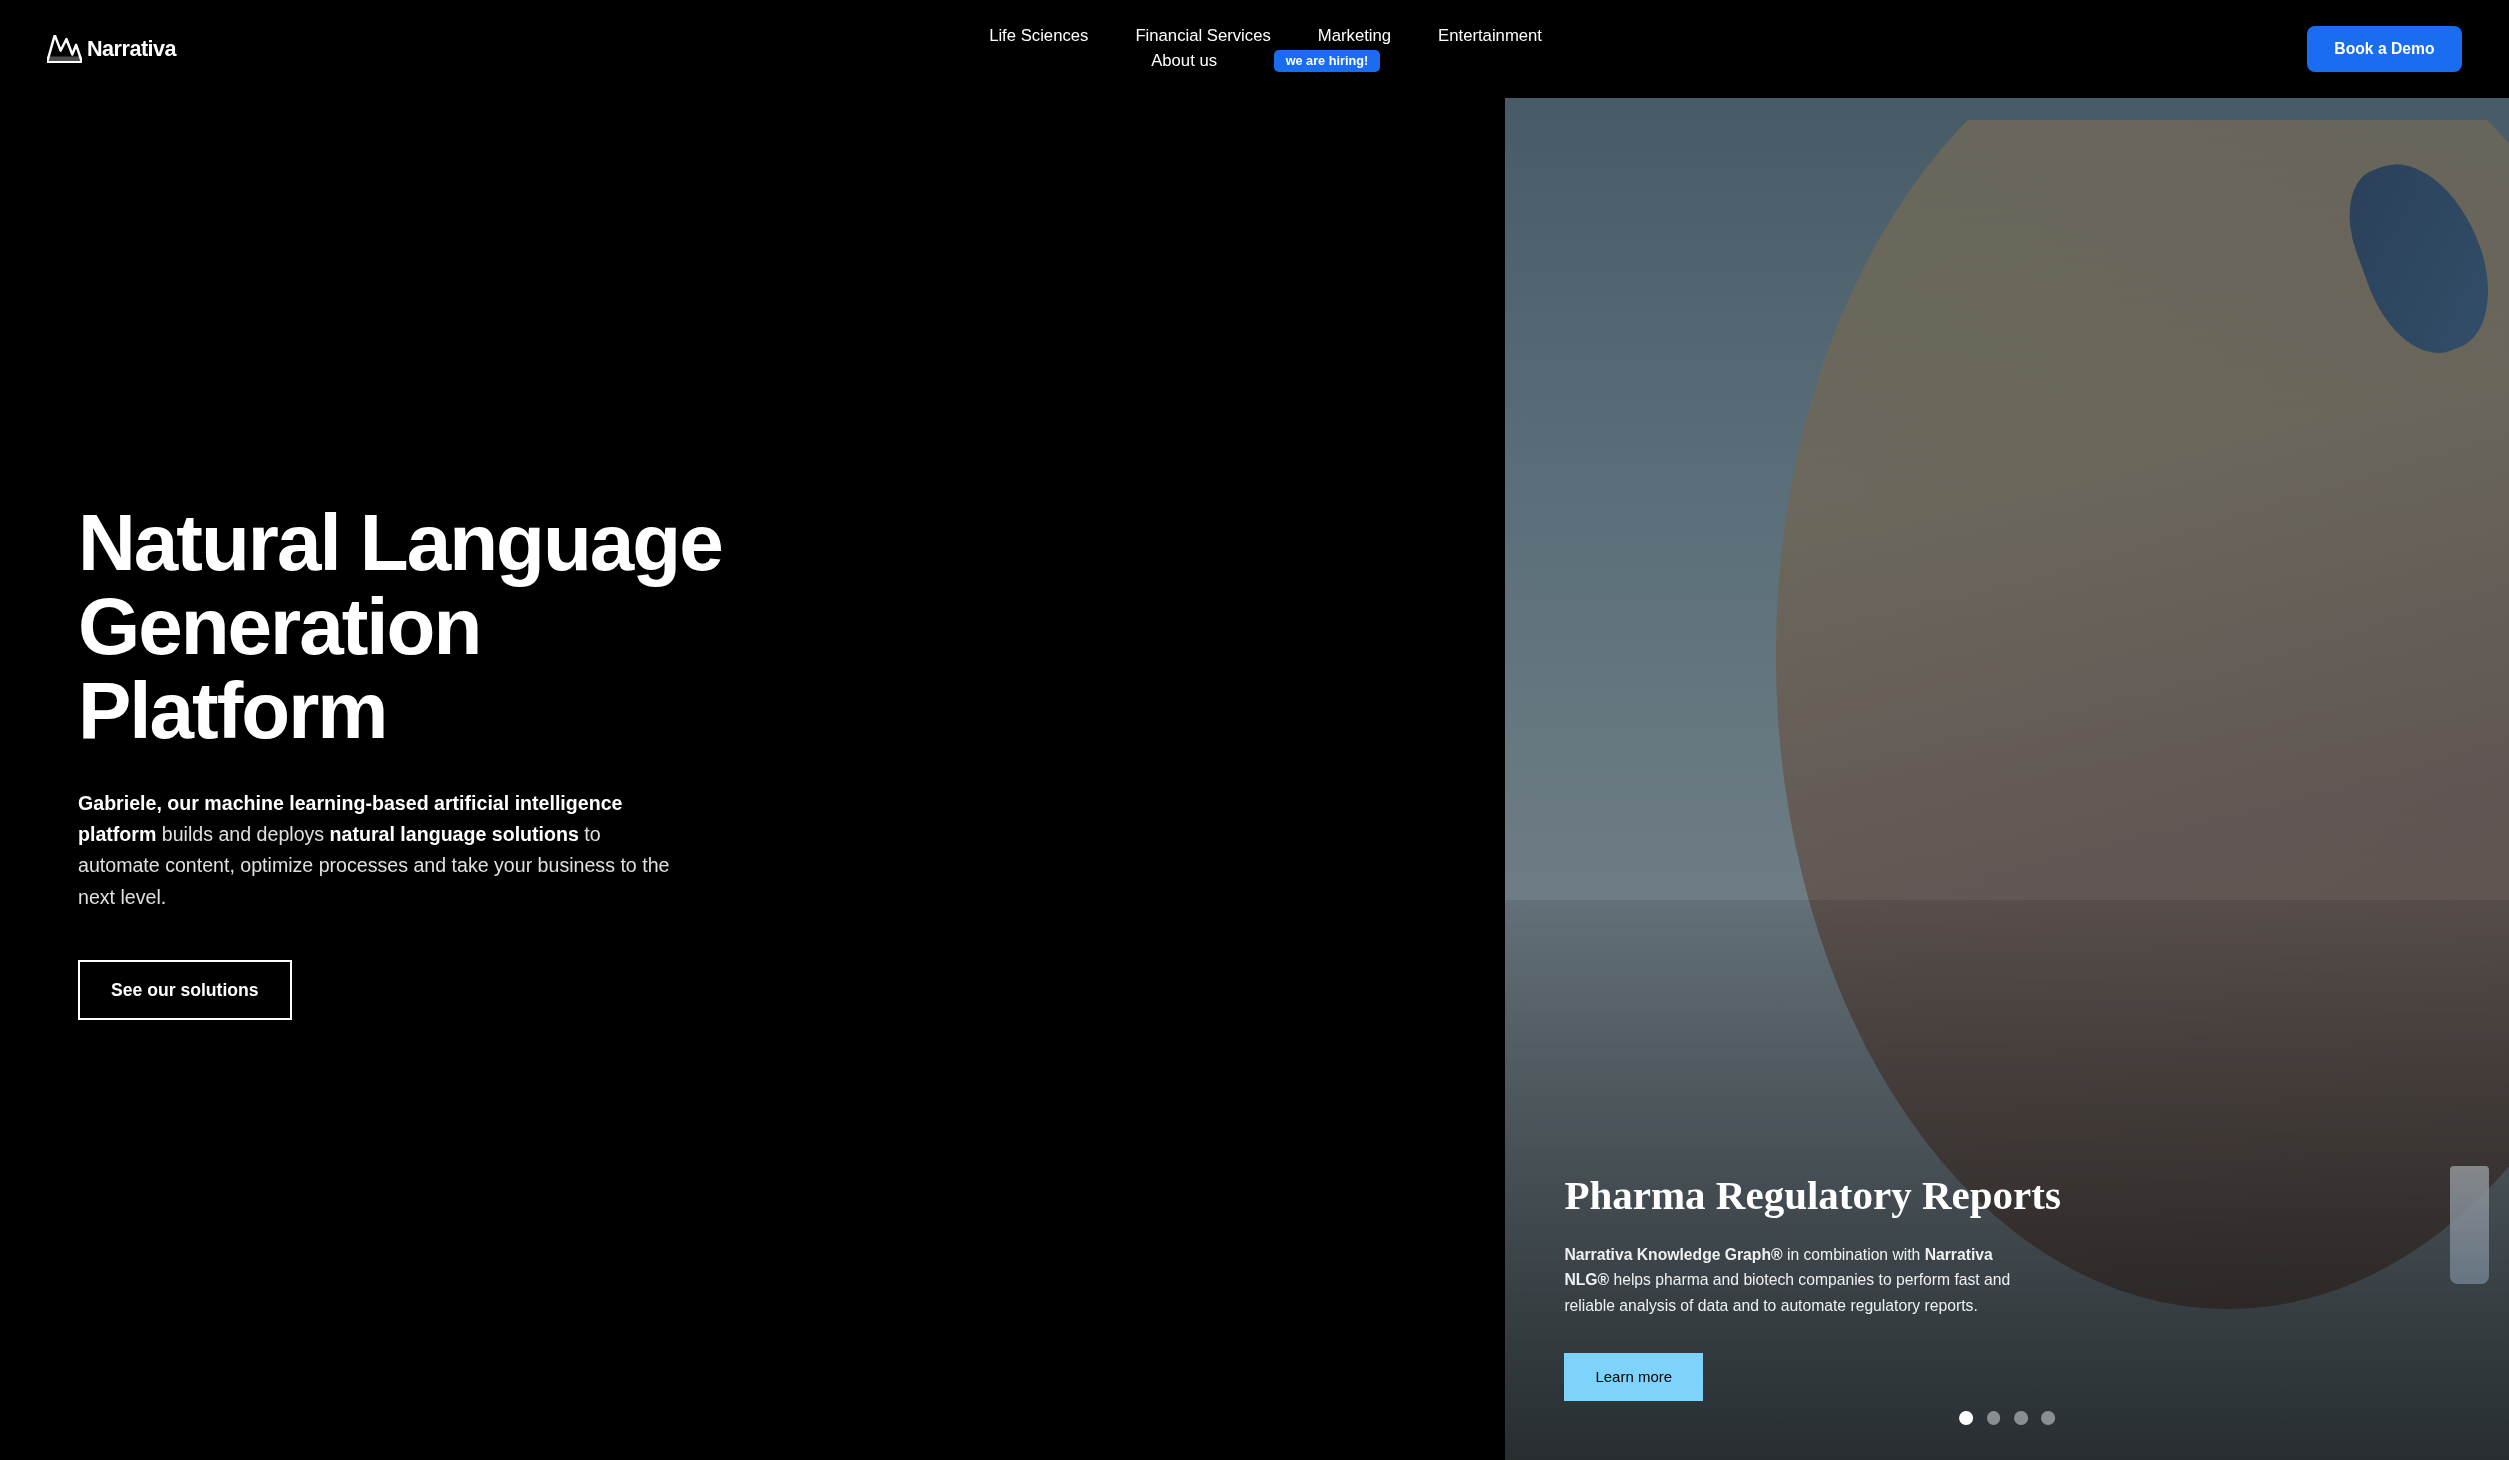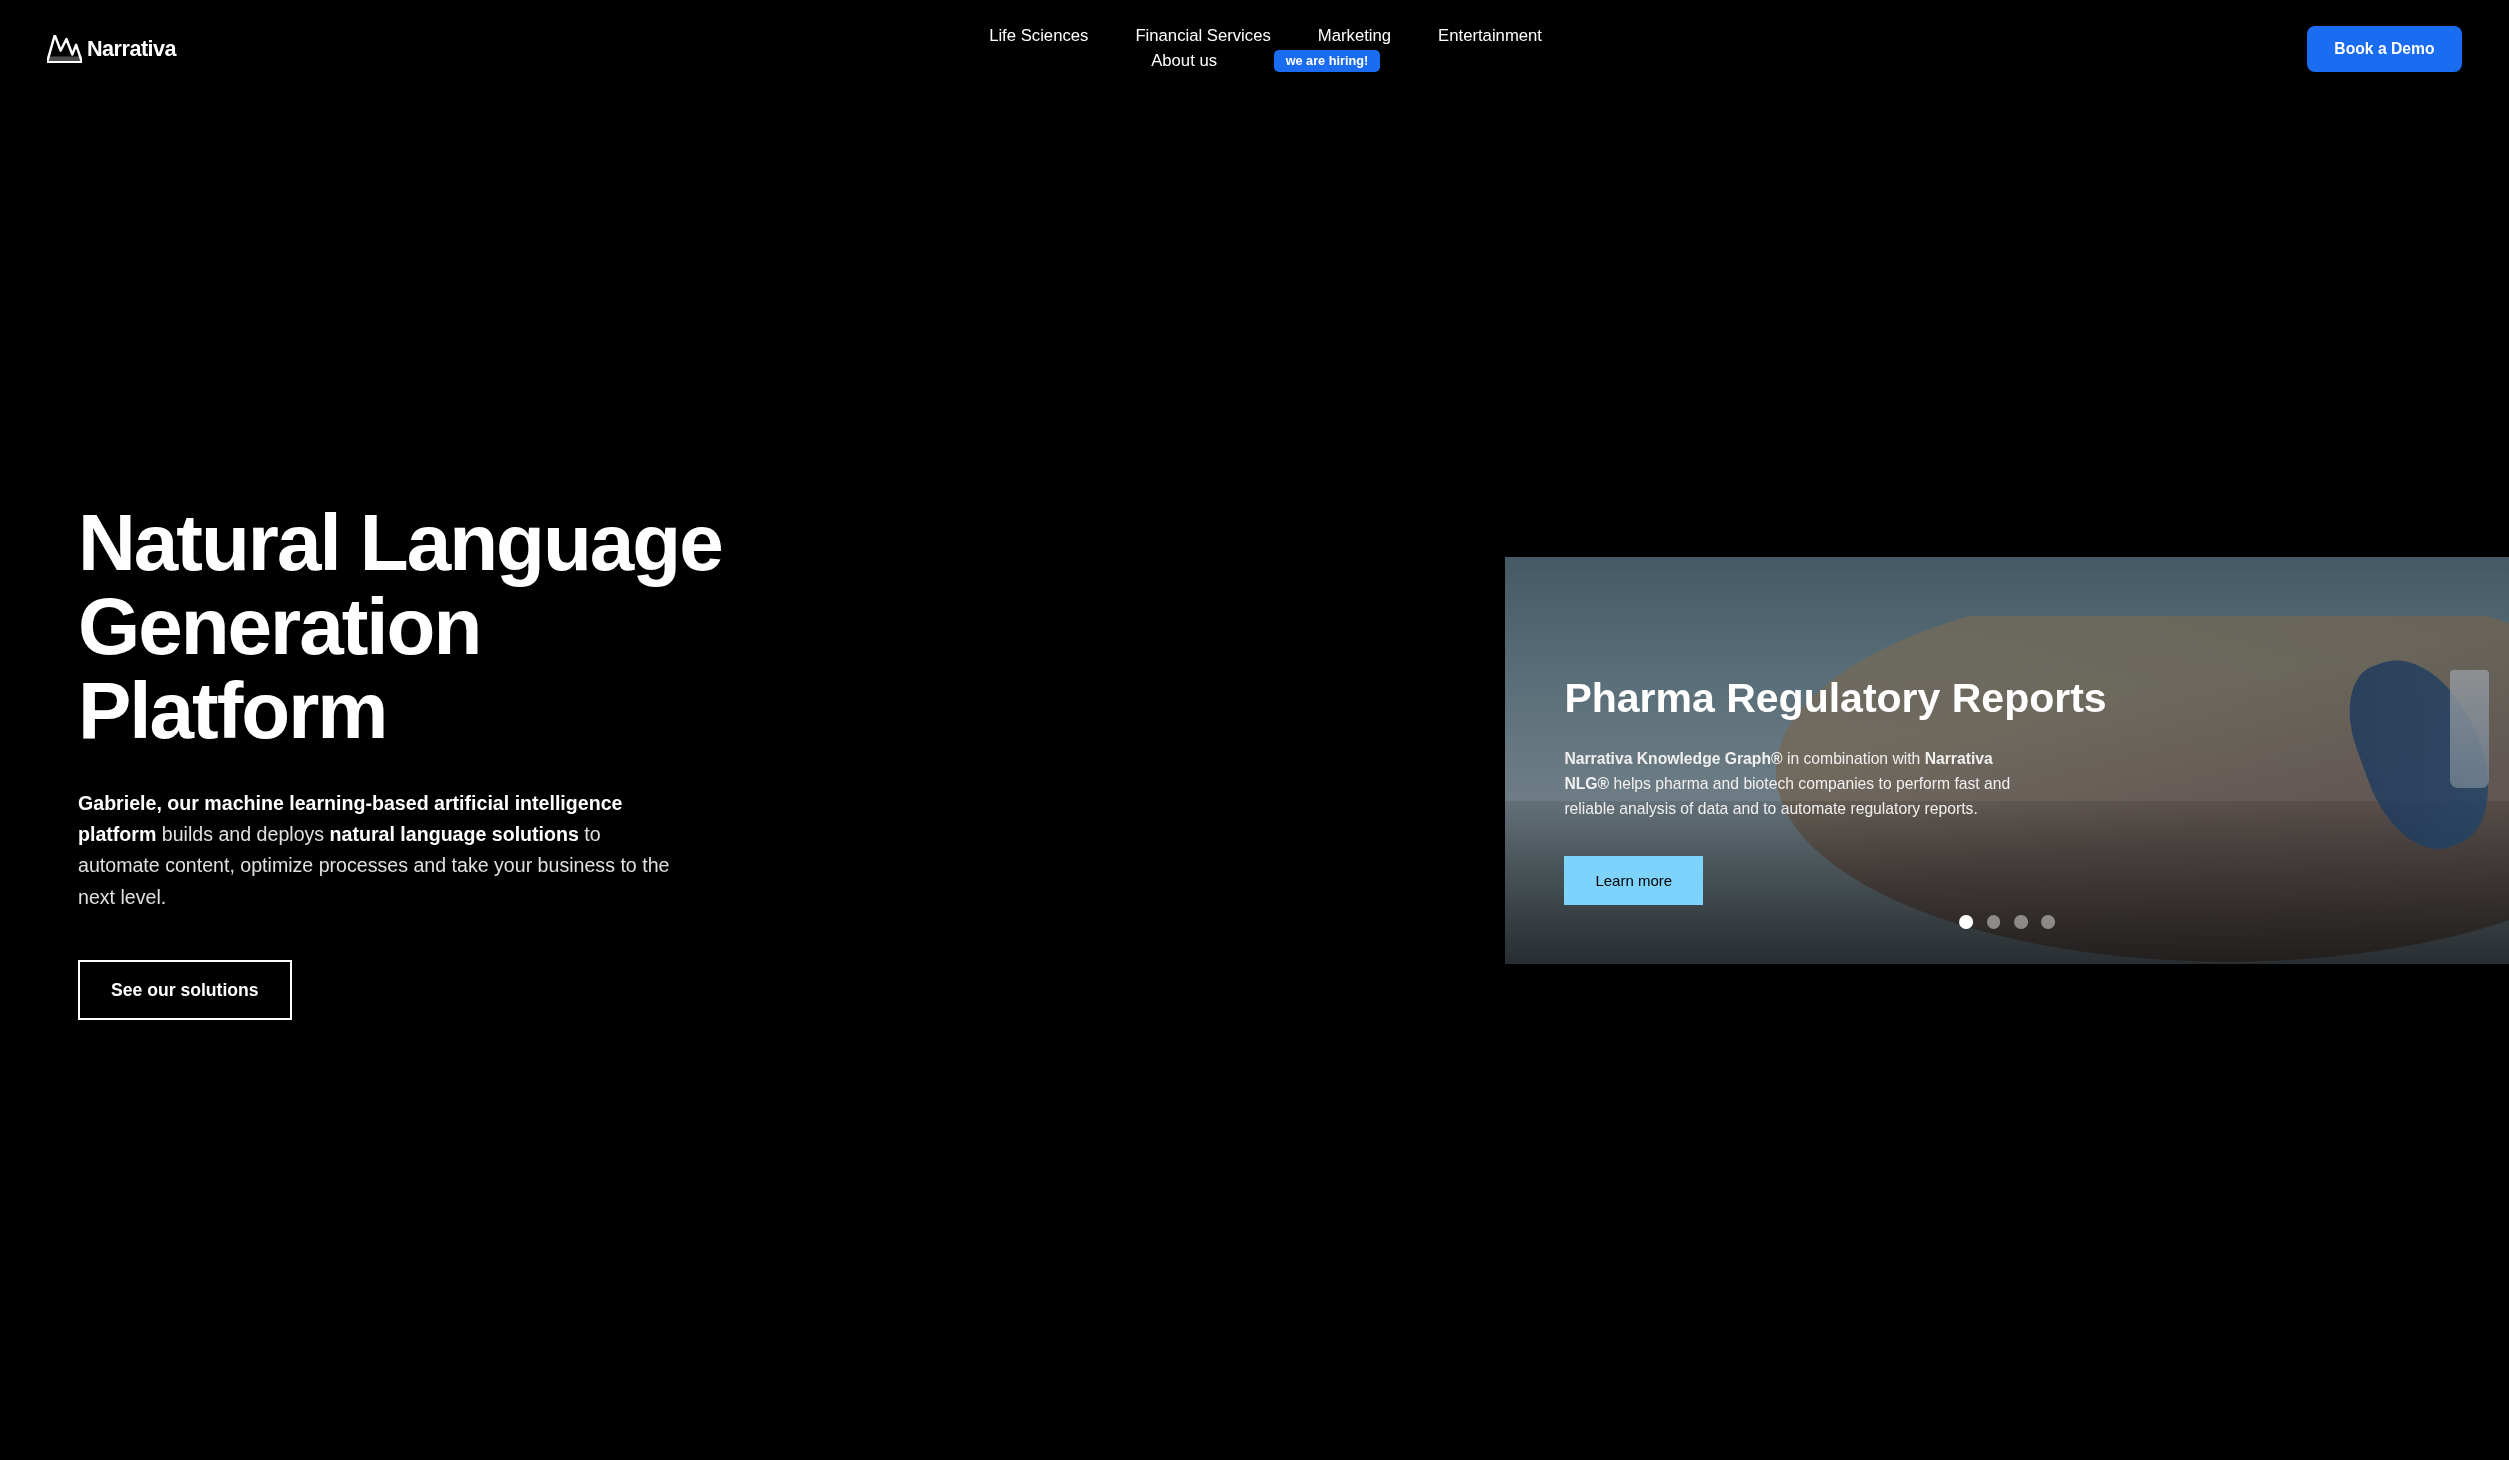--- a/index.html
+++ b/index.html
@@ -45,21 +45,20 @@
       font-size: 15.7px; font-weight: 600;
       border-radius: 8px; cursor: pointer;
       white-space: nowrap;
     }
 
     
     .hero {
       display: flex;
       min-height: 100vh;
       padding-top: 61px;
-      align-items: center;
     }
     .hero-left {
       flex: 0 0 60%;
       background: #000;
       display: flex; align-items: center;
       padding: 78px 59px 78px 78px;
     }
     .hero-content { max-width: 686px; }
     .hero-title {
       font-size: 80px; font-weight: 700; line-height: 1.05;
@@ -90,21 +89,21 @@
       background: rgba(0,0,0,0.35);
     }
     .slide-content {
       position: relative; z-index: 10;
       padding: 118px 59px 59px 59px;
       height: 100%;
       display: flex; flex-direction: column; justify-content: flex-end;
     }
     .slide-title {
       font-size: 41px; font-weight: 700; color: #fff;
-      line-height: 1.15; margin-bottom: 23.5px;
+      line-height: 1.15; margin-bottom: 23.5px; font-family: Liberation Serif, serif;
     }
     .slide-desc {
       font-size: 15.7px; color: #f0f0f0; line-height: 1.6;
       margin-bottom: 35px; max-width: 451px;
     }
     .slide-desc strong { font-weight: 700; }
     .learn-more-btn {
       display: inline-block;
       background: #7dd3fc; color: #000;
       padding: 15.7px 31px; font-size: 15px; font-weight: 400;

